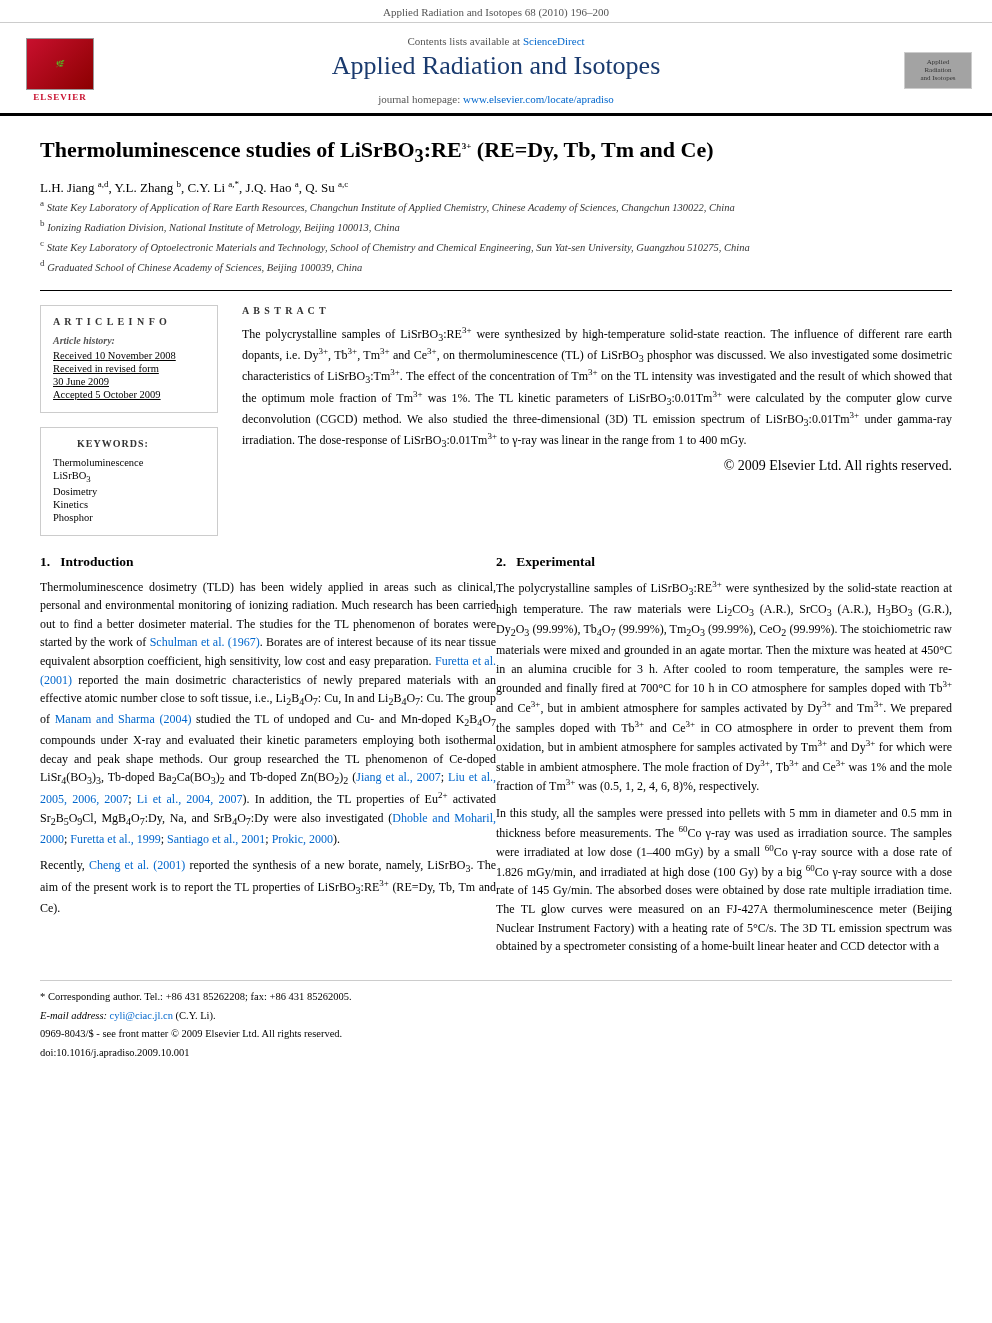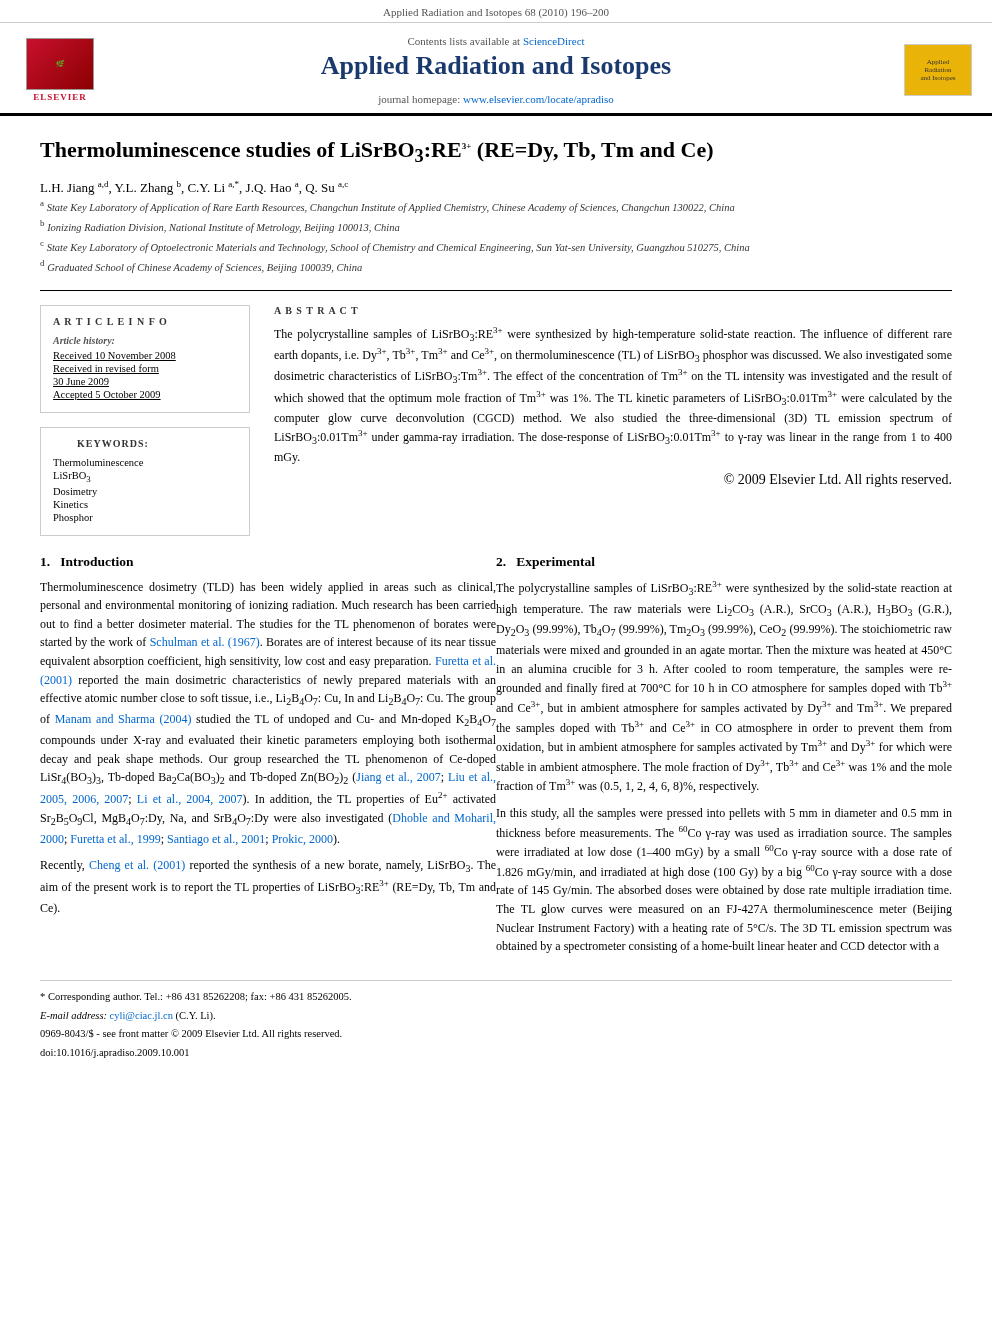--- a/index.html
+++ b/index.html
@@ -73,21 +73,21 @@
       margin-bottom: 4px;
     }
 
     .contents-line a {
       color: #0066cc;
       text-decoration: none;
     }
 
     .journal-title {
       font-size: 26px;
-      font-weight: bold;
+      font-weight: normal;
       color: #1a3a6e;
       font-family: 'Times New Roman', Times, serif;
       margin-bottom: 12px;
     }
 
     .journal-homepage {
       font-size: 11px;
       color: #555;
     }
 
@@ -98,22 +98,22 @@
 
     .journal-header-right {
       width: 80px;
       display: flex;
       flex-direction: column;
       align-items: flex-end;
     }
 
     .small-logo {
       width: 68px;
-      height: 52px;
-      background: #eab308;
+      height: 37px;
+      background: #a3a3a3;
       border: 1px solid #ccc;
       display: flex;
       align-items: center;
       justify-content: center;
       font-size: 7px;
       text-align: center;
       color: #555;
     }
 
     
@@ -154,21 +154,21 @@
     }
 
     
     .two-col {
       display: flex;
       gap: 24px;
       padding: 14px 0 0;
     }
 
     .col-left {
-      width: 210px;
+      width: 178px;
       flex-shrink: 0;
     }
 
     .col-right {
       flex: 1;
     }
 
     
     .article-info {
       border: 1px solid #ccc;

